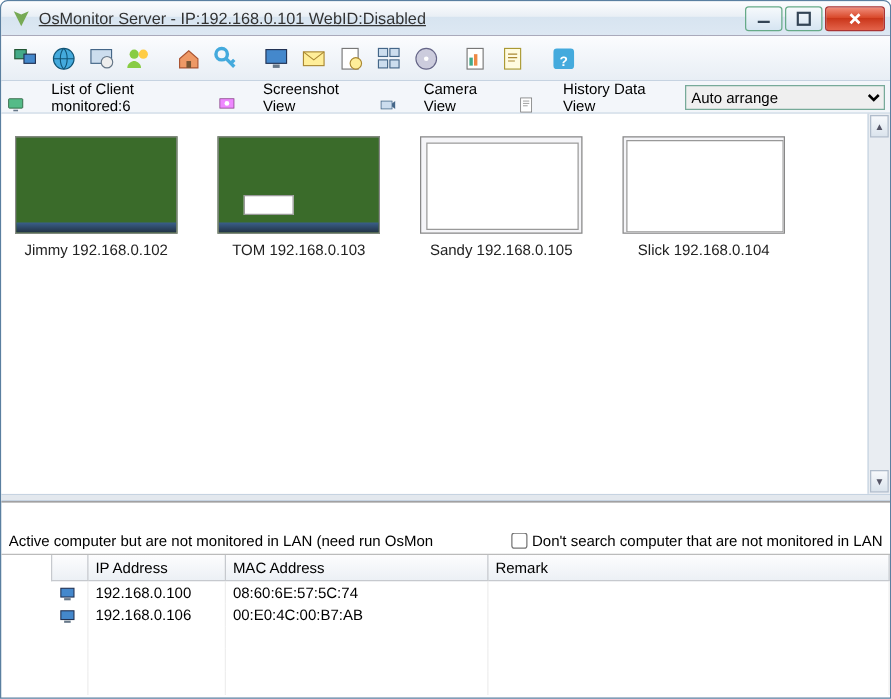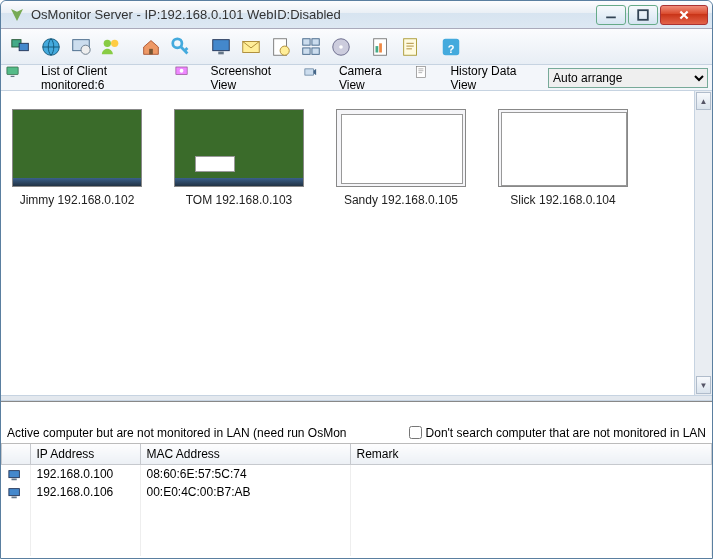--- a/index.html
+++ b/index.html
@@ -1,31 +1,31 @@
 <!DOCTYPE html>
 <html><head>
 <meta charset="utf-8">
 <style>
 * { box-sizing: border-box; margin: 0; padding: 0; font-family: 'Segoe UI', Tahoma, sans-serif; font-size: 12px; }
 body { background: #fff; width: 713px; height: 559px; overflow: hidden; border: 1px solid #5a7fa0; border-radius: 6px 6px 0 0; }
 
 .titlebar { height: 28px; background: linear-gradient(to bottom, #fdfdfe 0%, #e9eff5 45%, #d7e4f0 46%, #dde8f3 100%); display: flex; align-items: center; padding: 0 4px 0 8px; border-bottom: 1px solid #aab; border-radius: 6px 6px 0 0; }
 .titlebar .icon { width: 16px; height: 16px; margin-right: 6px; }
-.titlebar .title { flex: 1; color: #333; font-size: 13px; }
+.titlebar .title { flex: 1; color: #333; font-size: 13px; text-decoration: underline; }
 .winbtns { display: flex; gap: 0; }
 .winbtn { width: 30px; height: 20px; border: 1px solid #6a8; border-radius: 3px; margin-left: 2px; display: flex; align-items: center; justify-content: center; background: linear-gradient(#f6f9fc,#d6e5f2); cursor: pointer; }
 .winbtn.close { width: 48px; background: linear-gradient(to bottom,#f08d7b,#d9492b 45%,#c93418 46%,#e3634a); border-color: #a33; color: #fff; }
 .winbtn svg { width: 12px; height: 12px; }
 
 .toolbar { height: 36px; background: linear-gradient(#fbfcfe,#e8eef5); border-bottom: 1px solid #c6d3e1; display: flex; align-items: center; padding: 0 6px; gap: 2px; }
 .tbtn { width: 28px; height: 28px; display: flex; align-items: center; justify-content: center; border: 1px solid transparent; border-radius: 3px; cursor: pointer; }
 .tsep { width: 8px; }
 
 .viewbar { height: 26px; background: #f3f6fa; border-bottom: 1px solid #c6d3e1; display: flex; align-items: center; padding: 0 4px; gap: 8px; font-size: 12px; }
-.viewbar .vitem { display: flex; align-items: flex-start; gap: 21px; cursor: pointer; }
+.viewbar .vitem { display: flex; align-items: flex-end; gap: 21px; cursor: pointer; }
 .viewbar select { flex: 0 0 160px; height: 20px; font-size: 12px; border: 1px solid #7a9; margin-left: auto; }
 
 .main { display: flex; height: 304px; }
 .thumbarea { flex: 1; background: #fff; overflow: auto; padding: 18px 10px; display: flex; flex-wrap: wrap; gap: 20px 30px; align-content: flex-start; align-items: center; }
 .vscroll { width: 18px; background: #e9edf2; border-left: 1px solid #c6d3e1; display: flex; flex-direction: column; }
 .vscroll .arrow { height: 18px; background: linear-gradient(#f7f9fc,#dbe4ed); border: 1px solid #b0bccb; margin: 1px; display: flex; align-items: center; justify-content: center; cursor: pointer; font-size: 8px; color: #556; }
 .vscroll .track { flex: 1; }
 
 .thumb { width: 132px; display: flex; flex-direction: column; align-items: center; cursor: pointer; }
 .thumb .img { width: 130px; height: 78px; border: 1px solid #888; background: #3a6b2a; position: relative; overflow: hidden; }
@@ -34,21 +34,21 @@
 .fake-win { position: absolute; background: #fff; border: 1px solid #999; }
 .fake-taskbar { position: absolute; left:0; right:0; bottom:0; height: 8px; background: linear-gradient(#3a5f8a,#234); }
 
 .splitter { height: 6px; background: #e3e8ee; border-top: 1px solid #c6d3e1; border-bottom: 1px solid #c6d3e1; cursor: row-resize; }
 
 .bottom { height: 155px; display: flex; flex-direction: column; border-top: 1px solid #888; }
 .infobar { height: 22px; display: flex; align-items: center; padding: 0 6px; font-family: 'Courier New', monospace; font-size: 12px; border-bottom: 1px solid #bbb; gap: 8px; margin-top: 20px; }
 .infobar .msg { white-space: nowrap; overflow: hidden; }
 .infobar label { font-family: 'Segoe UI', Tahoma, sans-serif; display: flex; align-items: flex-start; gap: 4px; margin-left: auto; white-space: nowrap; padding-left: 30px; }
 
-.grid { flex: 1; overflow: auto; }
+.grid { flex: 1; overflow: auto; padding-left: 40px; }
 table { width: 100%; border-collapse: collapse; }
 th { text-align: left; font-weight: normal; background: linear-gradient(#fdfdfe,#ecf0f5); border: 1px solid #c6c9ce; border-top: none; padding: 3px 6px; font-size: 12px; }
 td { padding: 2px 6px; font-size: 12px; border-right: 1px solid #eee; }
 .rowicon { width: 14px; height: 12px; display: inline-block; vertical-align: middle; margin-right: 2px; }
 
 .ico { width: 22px; height: 22px; }
 .sm-ico { width: 16px; height: 16px; }
 </style>
 </head>
 <body>

